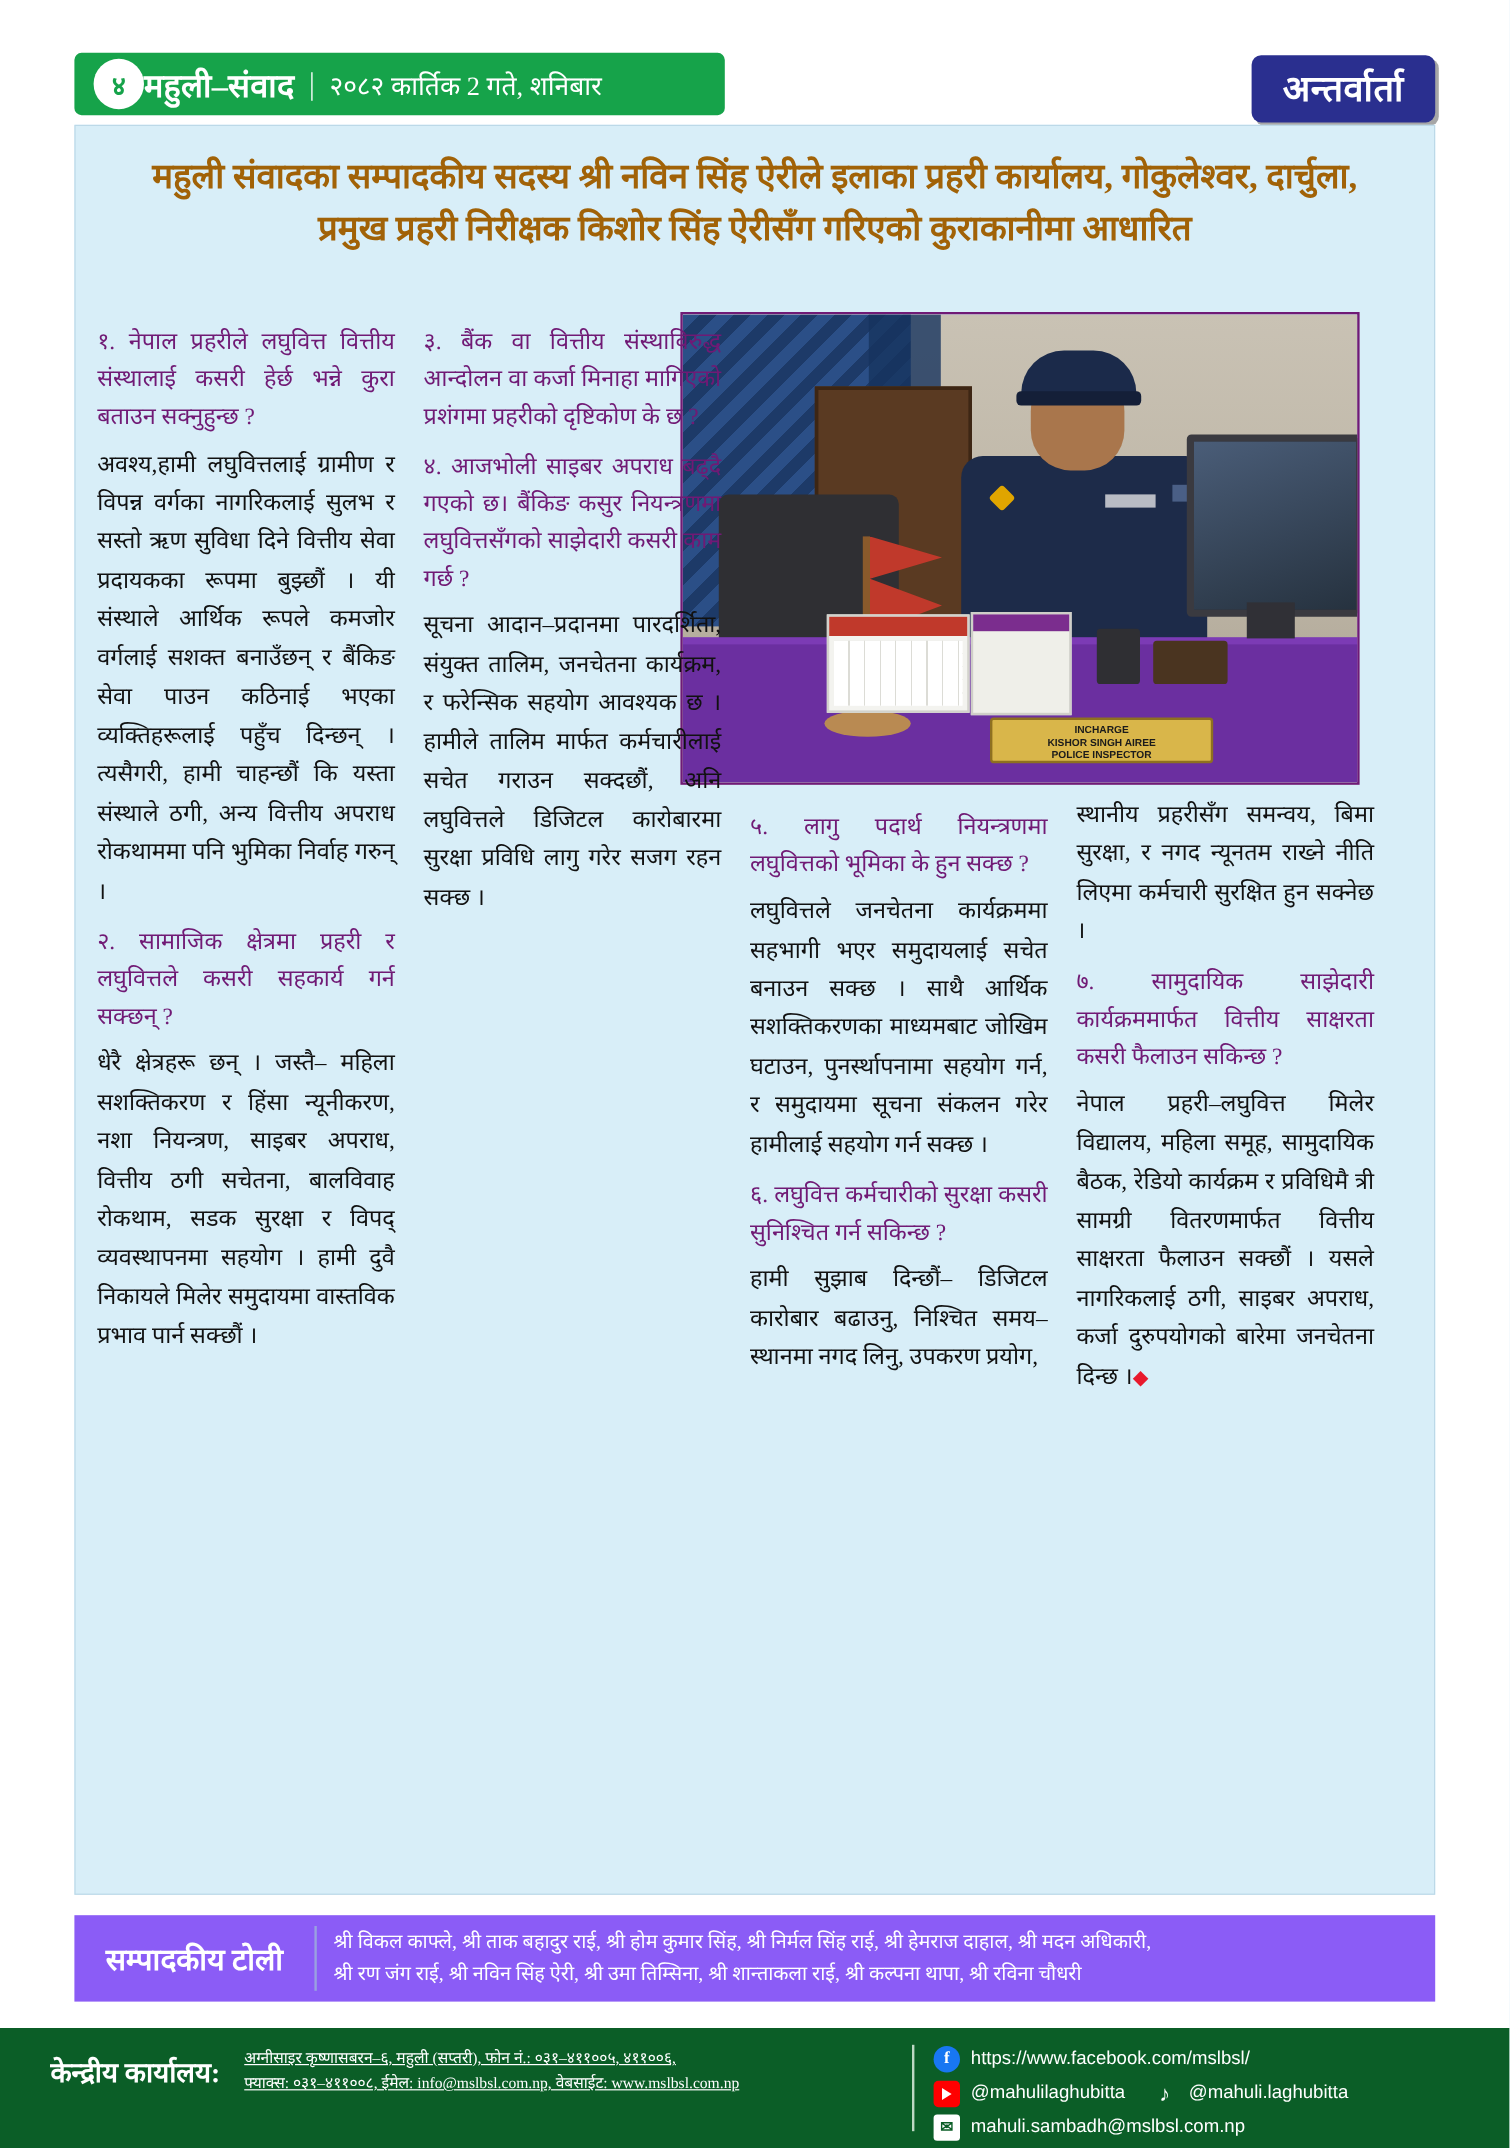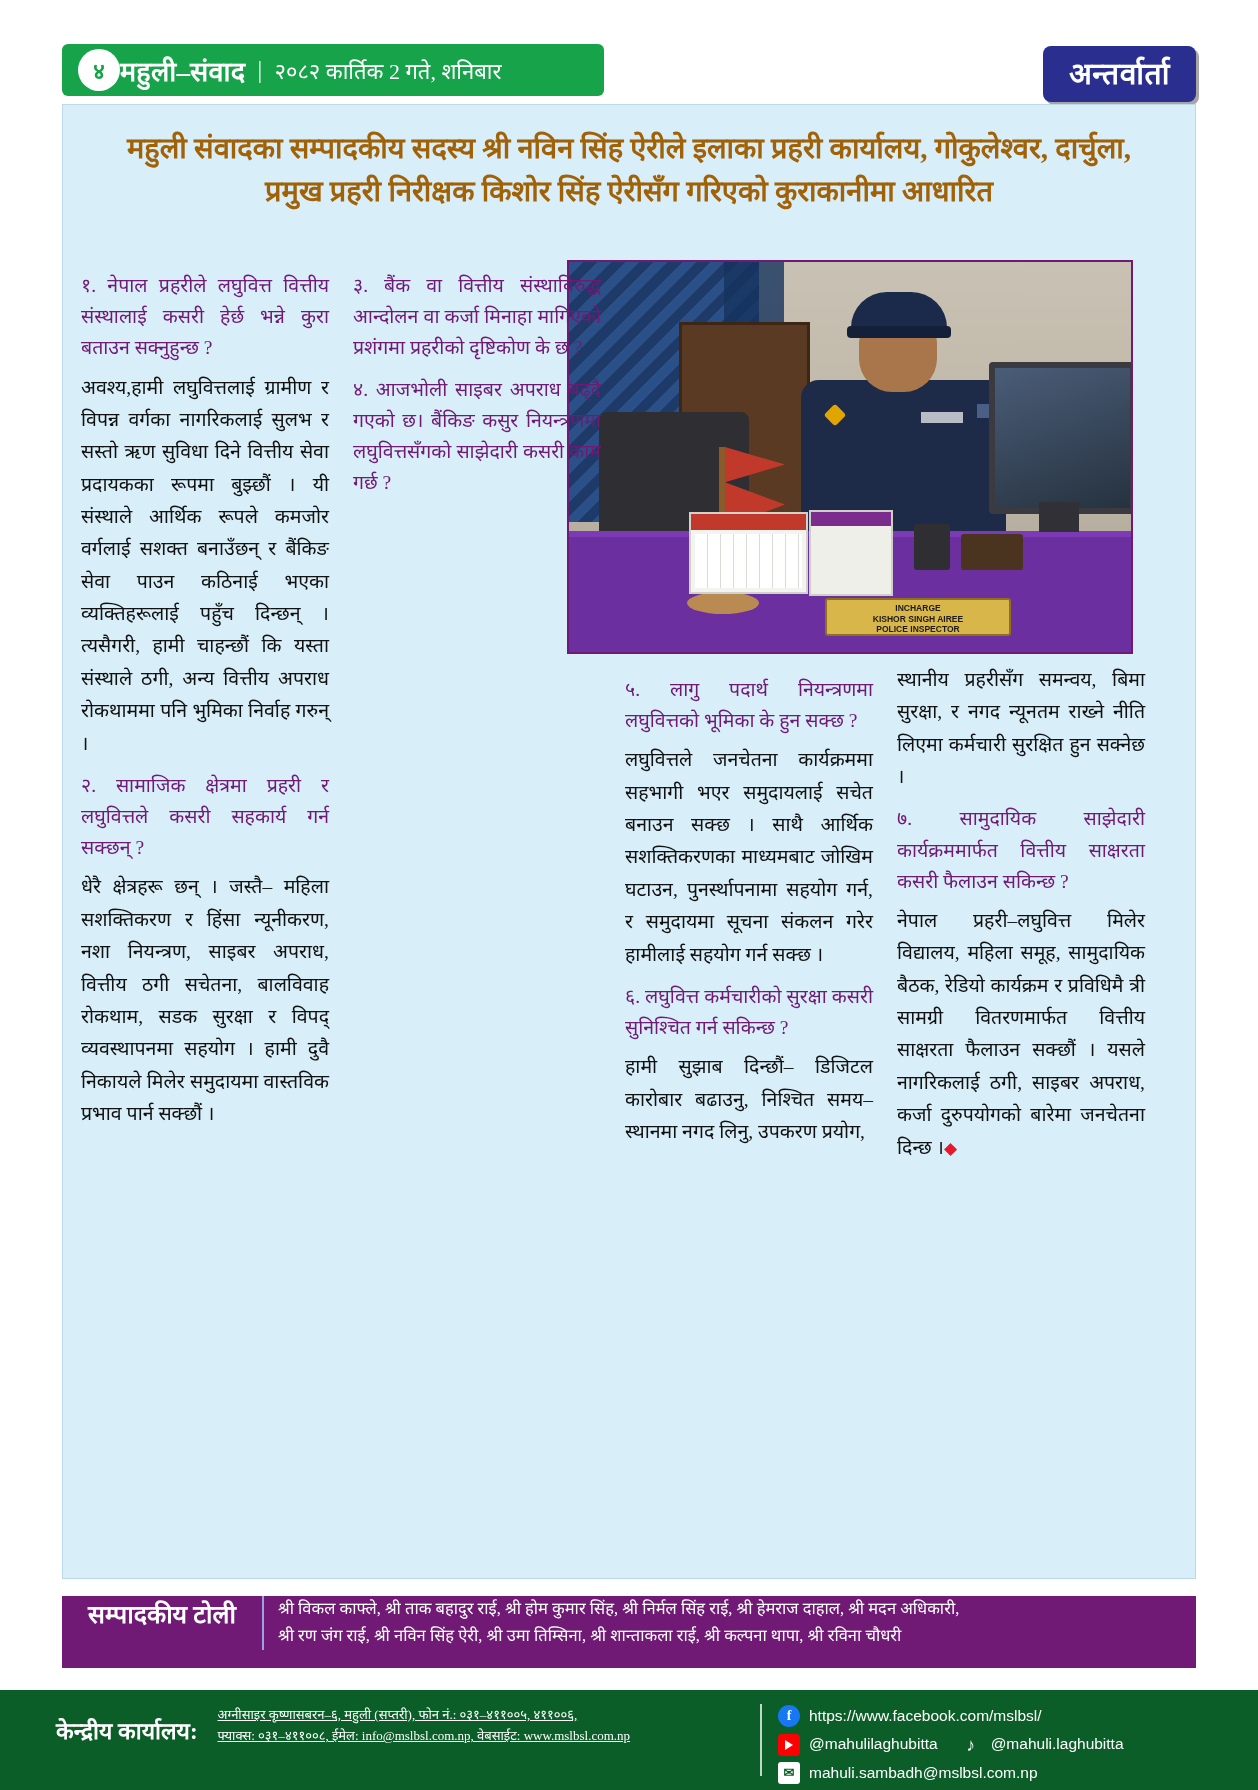--- a/index.html
+++ b/index.html
@@ -129,44 +129,44 @@
   .col4{top:404px;}
 
   .q{ color:#701a75; font-weight:normal; text-align:justify; margin:10px 0 8px 0; line-height:1.6;}
   .a{ margin:0 0 10px 0; text-align:justify; }
   .a:last-child{margin-bottom:0;}
   .enddot{color:#E8192C;font-size:17px;}
 
   
   .edteam{
     position:absolute; left:62px; top:1596px; width:1134px; height:72px;
-    background:#701a75; color:#ffffff;
-    display:flex; align-items:flex-start;
+    background:#8b5cf6; color:#ffffff;
+    display:flex; align-items:center;
     box-sizing:border-box;
   }
   .edteam-label{
     width:200px; text-align:center;
     font-size:25px; font-weight:bold;
     flex:0 0 200px;
   }
   .edteam-div{width:2px;height:54px;background:#9aa0e0;flex:0 0 2px;}
   .edteam-names{
     flex:1; padding:0 14px;
     font-size:16.5px; line-height:1.62;
   }
 
   
   .contact{
     position:absolute; left:0; top:1690px; width:1258px; height:100px;
     background:#0B5E27; color:#ffffff;
     display:flex; align-items:flex-start;
     box-sizing:border-box; padding-top:14px;
   }
-  .contact-left{ flex:0 0 760px; padding-left:56px; box-sizing:border-box;
-     display:flex; align-items:flex-end; }
+  .contact-left{ flex:0 0 760px; padding-left:42px; box-sizing:border-box;
+     display:flex; align-items:center; }
   .contact-head{ font-size:23px; font-weight:bold; white-space:nowrap; padding-top:2px;}
   .contact-lines{ margin-left:20px; font-size:13px; line-height:1.62;text-decoration:underline; }
   .contact-div{ width:2px; height:72px; background:#bdd8c4; margin:0 16px 0 0; flex:0 0 2px;}
   .contact-right{ flex:1; font-size:15.5px; line-height:1.58;
      font-family:"Liberation Sans", sans-serif; }
   .srow{display:flex;align-items:center;margin-bottom:4px;}
   .sico{width:22px;height:22px;border-radius:4px;margin-right:9px;flex:0 0 22px;
      display:flex;align-items:center;justify-content:center;font-size:14px;font-weight:bold;}
   .ico-fb{background:#1877F2;color:#fff;border-radius:50%;font-family:"Liberation Serif",serif;}
   .ico-yt{background:#FF0000;color:#fff;}
@@ -240,20 +240,21 @@
       <div class="col col1">
         <div class="q">१. नेपाल प्रहरीले लघुवित्त वित्तीय संस्थालाई कसरी हेर्छ भन्ने कुरा बताउन सक्नुहुन्छ ?</div>
         <div class="a">अवश्य,हामी लघुवित्तलाई ग्रामीण र विपन्न वर्गका नागरिकलाई सुलभ र सस्तो ऋण सुविधा दिने वित्तीय सेवा प्रदायकका रूपमा बुझ्छौं । यी संस्थाले आर्थिक रूपले कमजोर वर्गलाई सशक्त बनाउँछन् र बैंकिङ सेवा पाउन कठिनाई भएका व्यक्तिहरूलाई पहुँच दिन्छन् । त्यसैगरी, हामी चाहन्छौं कि यस्ता संस्थाले ठगी, अन्य वित्तीय अपराध रोकथाममा पनि भुमिका निर्वाह गरुन् ।</div>
         <div class="q">२. सामाजिक क्षेत्रमा प्रहरी र लघुवित्तले कसरी सहकार्य गर्न सक्छन् ?</div>
         <div class="a">धेरै क्षेत्रहरू छन् । जस्तै– महिला सशक्तिकरण र हिंसा न्यूनीकरण, नशा नियन्त्रण, साइबर अपराध, वित्तीय ठगी सचेतना, बालविवाह रोकथाम, सडक सुरक्षा र विपद् व्यवस्थापनमा सहयोग । हामी दुवै निकायले मिलेर समुदायमा वास्तविक प्रभाव पार्न सक्छौं ।</div>
       </div>
 
       <div class="col col2">
         <div class="q">३. बैंक वा वित्तीय संस्थाविरुद्ध आन्दोलन वा कर्जा मिनाहा मागिएको प्रशंगमा प्रहरीको दृष्टिकोण के छ ?</div>
         <div class="q">४. आजभोली साइबर अपराध बढ्दै गएको छ। बैंकिङ कसुर नियन्त्रणमा लघुवित्तसँगको साझेदारी कसरी काम गर्छ ?</div>
+        <div class="a">सूचना आदान–प्रदानमा पारदर्शिता, संयुक्त तालिम, जनचेतना कार्यक्रम, र फरेन्सिक सहयोग आवश्यक छ । हामीले तालिम मार्फत कर्मचारीलाई सचेत गराउन सक्दछौं, अनि लघुवित्तले डिजिटल कारोबारमा सुरक्षा प्रविधि लागु गरेर सजग रहन सक्छ ।</div>
       </div>
 
       <div class="col col3">
         <div class="q">५. लागु पदार्थ नियन्त्रणमा लघुवित्तको भूमिका के हुन सक्छ ?</div>
         <div class="a">लघुवित्तले जनचेतना कार्यक्रममा सहभागी भएर समुदायलाई सचेत बनाउन सक्छ । साथै आर्थिक सशक्तिकरणका माध्यमबाट जोखिम घटाउन, पुनर्स्थापनामा सहयोग गर्न, र समुदायमा सूचना संकलन गरेर हामीलाई सहयोग गर्न सक्छ ।</div>
         <div class="q">६. लघुवित्त कर्मचारीको सुरक्षा कसरी सुनिश्चित गर्न सकिन्छ ?</div>
         <div class="a">हामी सुझाब दिन्छौं– डिजिटल कारोबार बढाउनु, निश्चित समय–स्थानमा नगद लिनु, उपकरण प्रयोग,</div>
       </div>
 
       <div class="col col4">

